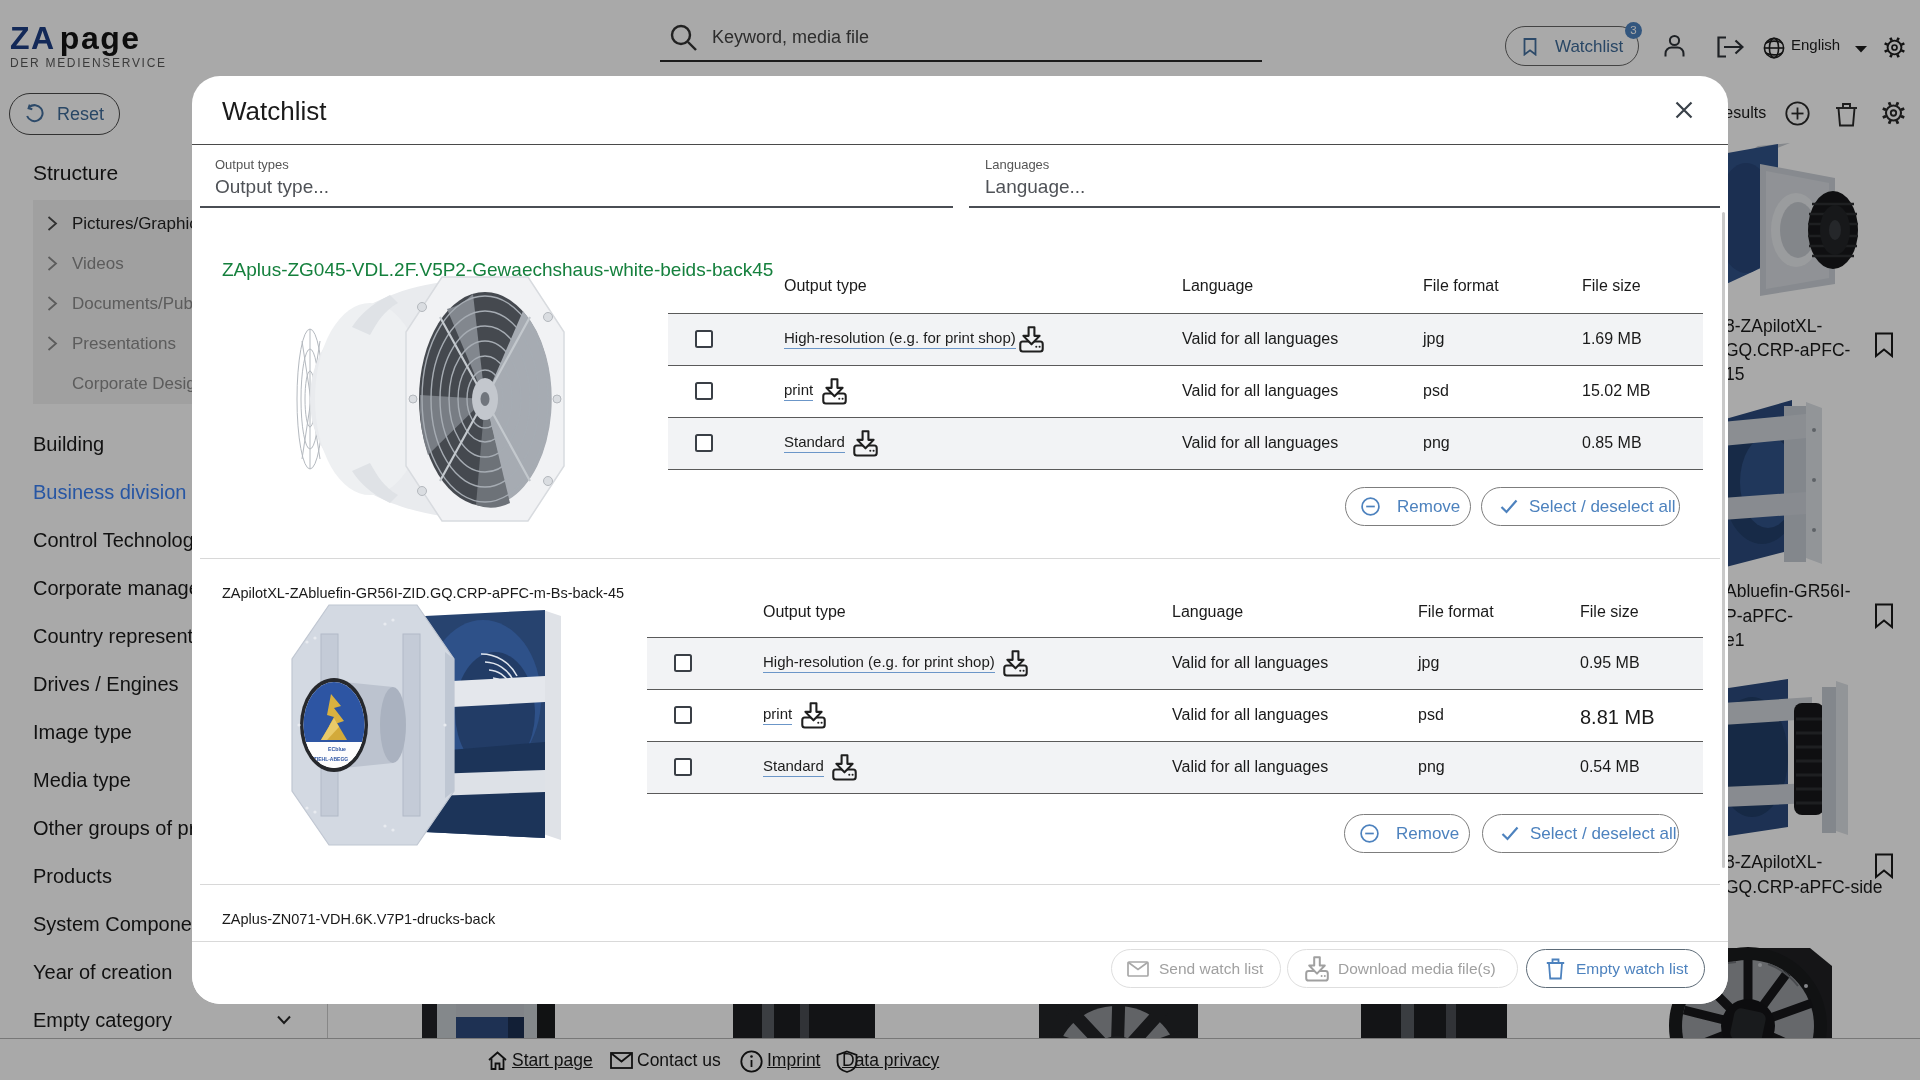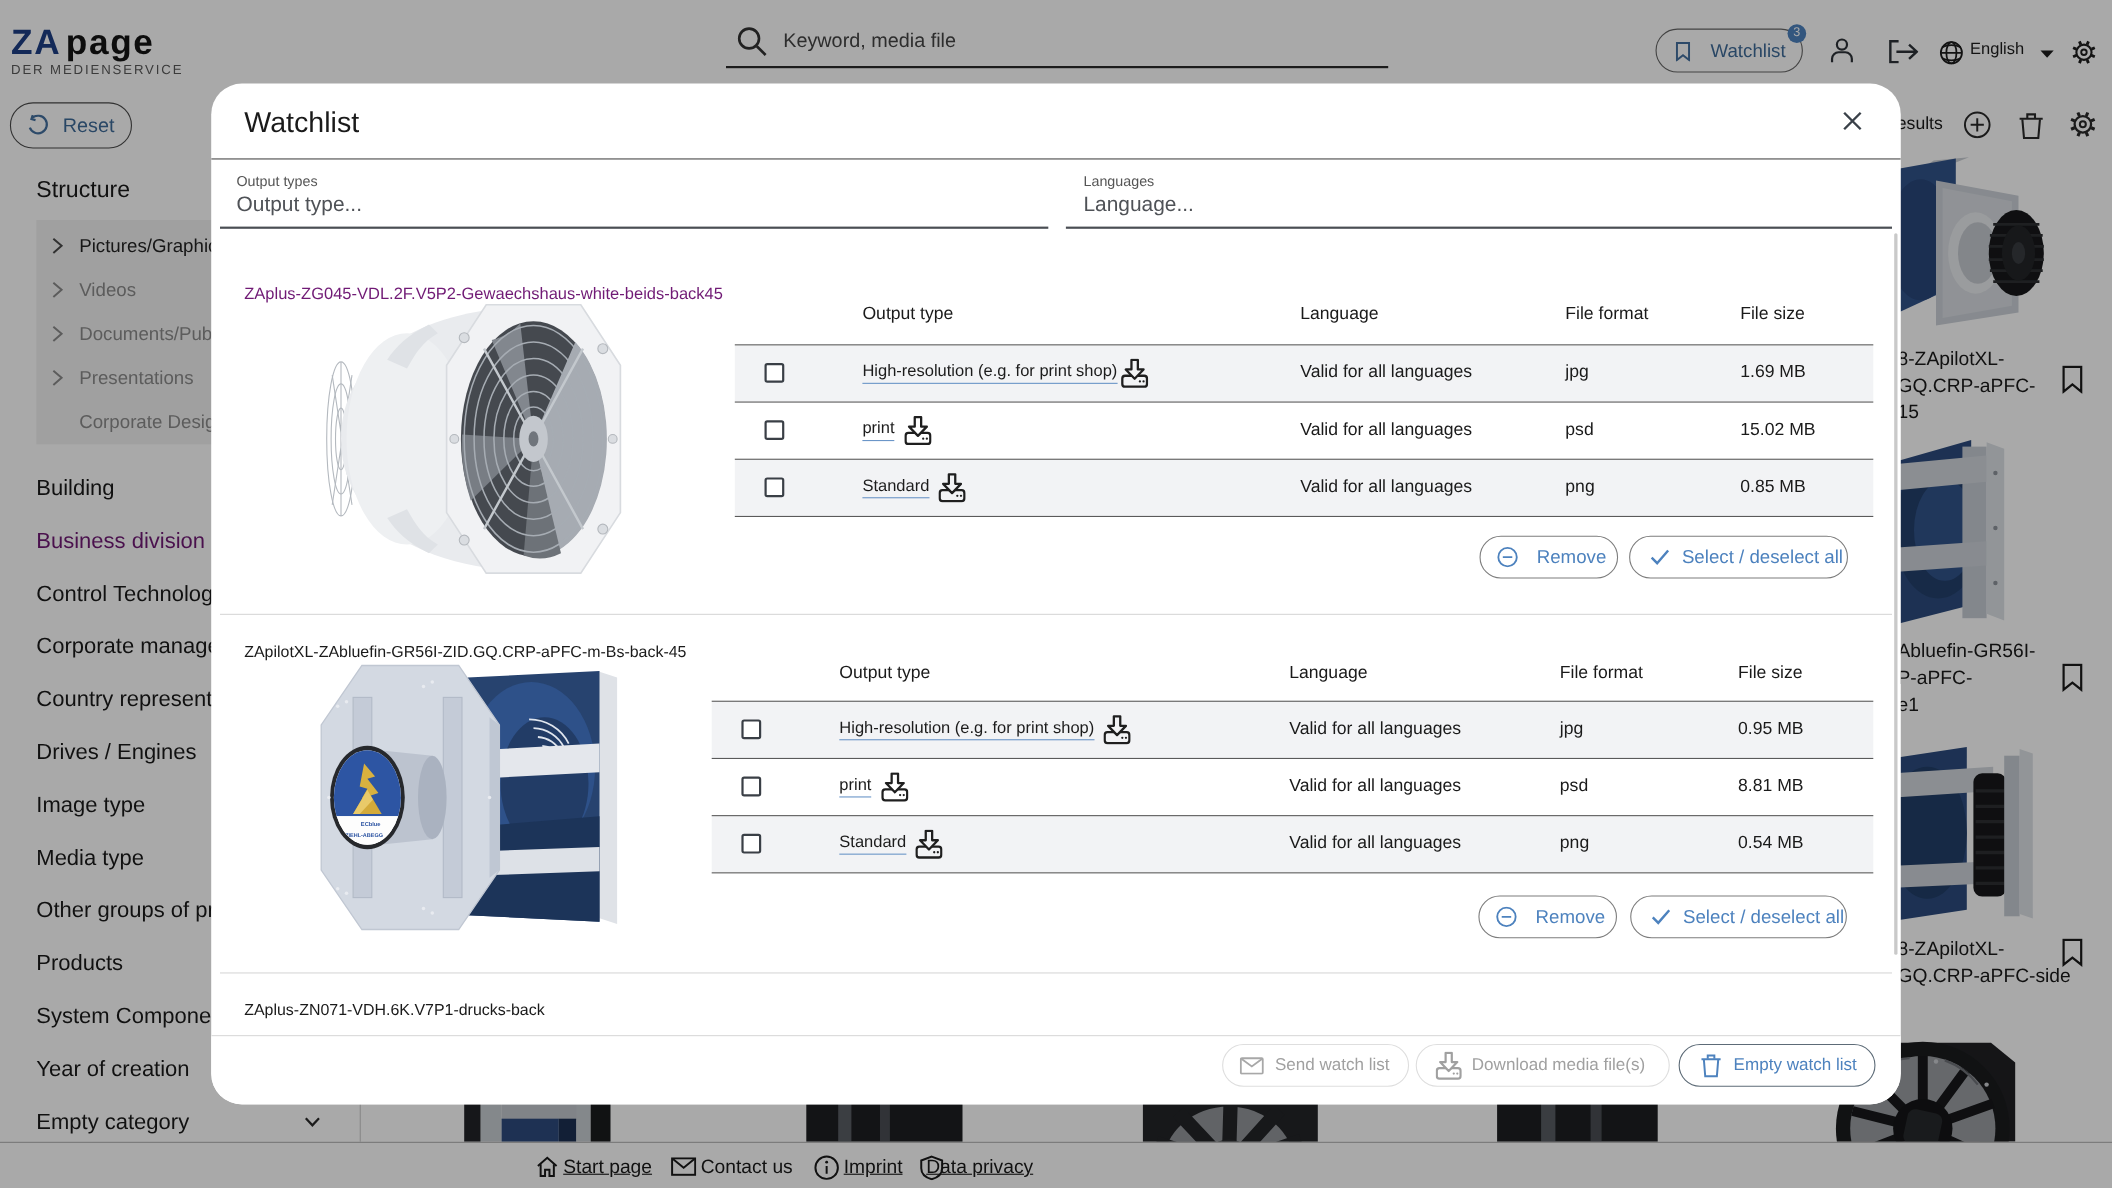--- a/index.html
+++ b/index.html
@@ -67,21 +67,21 @@
 <svg class="a" style="left:45px;top:295px" width="14" height="17" viewBox="0 0 14 17" fill="none" stroke="#8b8b8b" stroke-width="1.8">
       <path d="M3.5 2 L11 8.5 L3.5 15"></path>
     </svg>
 <div class="a" style="left:72px;top:294px;font-size:17px;color:#8b8b8b">Documents/Publications</div>
 <svg class="a" style="left:45px;top:335px" width="14" height="17" viewBox="0 0 14 17" fill="none" stroke="#8b8b8b" stroke-width="1.8">
       <path d="M3.5 2 L11 8.5 L3.5 15"></path>
     </svg>
 <div class="a" style="left:72px;top:334px;font-size:17px;color:#8b8b8b">Presentations</div>
 <div class="a" style="left:72px;top:374px;font-size:17px;color:#8b8b8b">Corporate Design</div>
 <div class="a" style="left:33px;top:433px;font-size:20px;color:#1a1a1a">Building</div>
-<div class="a" style="left:33px;top:481px;font-size:20px;color:#701a75">Business division</div>
+<div class="a" style="left:33px;top:481px;font-size:20px;color:#3b82f6">Business division</div>
 <div class="a" style="left:33px;top:529px;font-size:20px;color:#1a1a1a">Control Technology</div>
 <div class="a" style="left:33px;top:577px;font-size:20px;color:#1a1a1a">Corporate management</div>
 <div class="a" style="left:33px;top:625px;font-size:20px;color:#1a1a1a">Country representation</div>
 <div class="a" style="left:33px;top:673px;font-size:20px;color:#1a1a1a">Drives / Engines</div>
 <div class="a" style="left:33px;top:721px;font-size:20px;color:#1a1a1a">Image type</div>
 <div class="a" style="left:33px;top:769px;font-size:20px;color:#1a1a1a">Media type</div>
 <div class="a" style="left:33px;top:817px;font-size:20px;color:#1a1a1a">Other groups of products</div>
 <div class="a" style="left:33px;top:865px;font-size:20px;color:#1a1a1a">Products</div>
 <div class="a" style="left:33px;top:913px;font-size:20px;color:#1a1a1a">System Components</div>
 <div class="a" style="left:33px;top:961px;font-size:20px;color:#1a1a1a">Year of creation</div>
@@ -233,21 +233,21 @@
       <path d="M1.5 1.5 L16.5 16.5 M16.5 1.5 L1.5 16.5"></path>
     </svg>
 <div class="a" style="left:0;top:68px;width:1536px;height:1px;background:#4a4a4a"></div>
 <div class="a" style="left:23px;top:81px;font-size:13px;color:#555">Output types</div>
 <div class="a" style="left:23px;top:100px;font-size:19px;color:#4f5257">Output type...</div>
 <div class="a" style="left:8px;top:130px;width:753px;height:2px;background:#4a4e54"></div>
 <div class="a" style="left:793px;top:81px;font-size:13px;color:#555">Languages</div>
 <div class="a" style="left:793px;top:100px;font-size:19px;color:#4f5257">Language...</div>
 <div class="a" style="left:777px;top:130px;width:751px;height:2px;background:#4a4e54"></div>
 
-<div class="a" style="left:30px;top:183px;font-size:15px;color:#701a75">ZAplus-ZG045-VDL.2F.V5P2-Gewaechshaus-white-beids-back45</div>
+<div class="a" style="left:30px;top:183px;font-size:19px;color:#15803d">ZAplus-ZG045-VDL.2F.V5P2-Gewaechshaus-white-beids-back45</div>
 
 <svg class="a" style="left:88px;top:199px" width="300" height="248" viewBox="0 0 300 248">
   <g stroke="#b4b9bf" stroke-width="1" fill="none">
     <ellipse cx="30" cy="124" rx="13" ry="70"></ellipse>
     <ellipse cx="30" cy="124" rx="9" ry="50"></ellipse>
     <ellipse cx="30" cy="124" rx="5" ry="28"></ellipse>
     <path d="M30 54 L30 194 M22 66 L40 184 M40 66 L22 184"></path>
   </g>
   <path d="M205 4 C 110 4 30 46 30 124 C 30 202 110 244 205 244 z" fill="#e9ebee"></path>
   <path d="M60 64 C 44 86 44 162 60 184 C 52 162 52 86 60 64 z" fill="#d2d5da"></path>
@@ -414,21 +414,21 @@
 <div class="a" style="left:1388px;top:578px;font-size:16px;color:#1a1a1a">0.95 MB</div>
 <div class="a" style="left:571px;top:629px;font-size:15px;color:#1c1c1c;border-bottom:1.5px solid #6b96c8;padding-bottom:2px">print</div>
 <svg class="a" style="left:609px;top:626px" width="25" height="27" viewBox="0 0 24 26" fill="none" stroke="#1f1f1f" stroke-width="2">
       <rect x="1.2" y="15" width="21.6" height="9.6" rx="2.4" fill="#fff"></rect>
       <path d="M9.2 1.2 h5.6 v8.3 h5 L12 17.6 L4.2 9.5 h5 z" fill="#fff" stroke-linejoin="round"></path>
       <circle cx="16.6" cy="20" r="1" fill="#1f1f1f" stroke="none"></circle>
       <circle cx="19.8" cy="20" r="1" fill="#1f1f1f" stroke="none"></circle>
     </svg>
 <div class="a" style="left:980px;top:630px;font-size:16px;color:#1a1a1a">Valid for all languages</div>
 <div class="a" style="left:1226px;top:630px;font-size:16px;color:#1a1a1a">psd</div>
-<div class="a" style="left:1388px;top:630px;font-size:16px;color:#1a1a1a">8.81 MB</div>
+<div class="a" style="left:1388px;top:630px;font-size:20px;color:#1a1a1a">8.81 MB</div>
 <div class="a" style="left:571px;top:681px;font-size:15px;color:#1c1c1c;border-bottom:1.5px solid #6b96c8;padding-bottom:2px">Standard</div>
 <svg class="a" style="left:640px;top:678px" width="25" height="27" viewBox="0 0 24 26" fill="none" stroke="#1f1f1f" stroke-width="2">
       <rect x="1.2" y="15" width="21.6" height="9.6" rx="2.4" fill="#f2f3f5"></rect>
       <path d="M9.2 1.2 h5.6 v8.3 h5 L12 17.6 L4.2 9.5 h5 z" fill="#f2f3f5" stroke-linejoin="round"></path>
       <circle cx="16.6" cy="20" r="1" fill="#1f1f1f" stroke="none"></circle>
       <circle cx="19.8" cy="20" r="1" fill="#1f1f1f" stroke="none"></circle>
     </svg>
 <div class="a" style="left:980px;top:682px;font-size:16px;color:#1a1a1a">Valid for all languages</div>
 <div class="a" style="left:1226px;top:682px;font-size:16px;color:#1a1a1a">png</div>
 <div class="a" style="left:1388px;top:682px;font-size:16px;color:#1a1a1a">0.54 MB</div>

